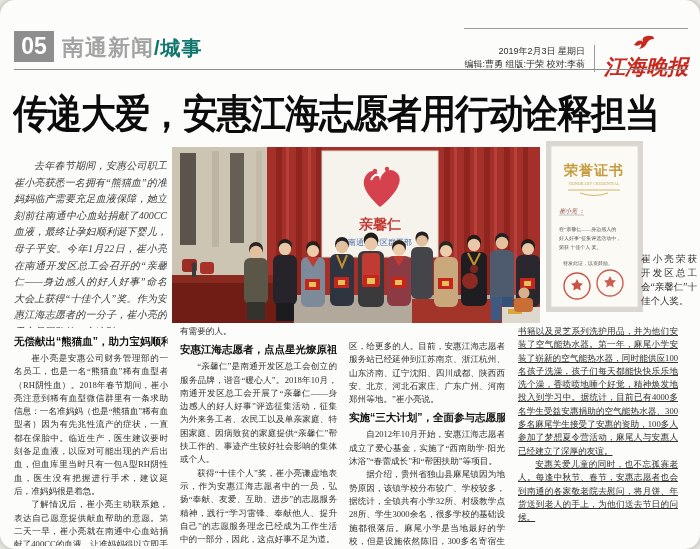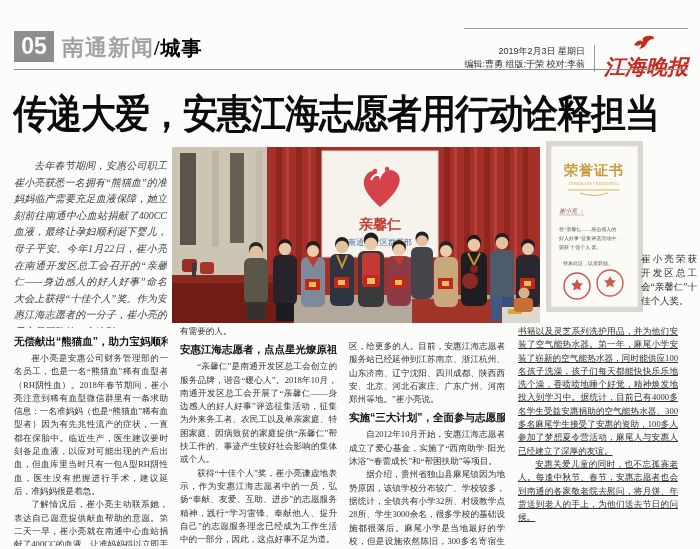--- a/index.html
+++ b/index.html
@@ -1,26 +1,26 @@
 <!DOCTYPE html>
 <html><head>
 <meta charset="utf-8">
 <style>
   html,body{margin:0;padding:0;background:#e9e7e2;}
   .page{position:relative;width:700px;height:549px;margin:0 auto;background:#fcfcfa;
         font-family:"Liberation Serif", serif;color:#2c2c2c;overflow:hidden;
-        box-shadow:0 0 6px rgba(0,0,0,.25);}
+        box-shadow:0 0 6px rgba(0,0,0,.25);border-radius:15px;}
   
   .pagenum{position:absolute;left:14px;top:31px;width:40px;height:31px;background:#8e8e8e;
            color:#fff;font-family:"Liberation Sans",sans-serif;font-weight:bold;
            font-size:23px;line-height:31px;text-align:center;}
   .section{position:absolute;left:62px;top:33px;font-family:"Liberation Sans",sans-serif;
            font-weight:900;font-size:22px;letter-spacing:1px;white-space:nowrap;}
   .section .primary{color:#a3a3a3;}
-  .section .secondary{color:#000000;font-size:20px;font-family:Liberation Serif, serif;}
+  .section .secondary{color:#0f766e;font-size:20px;}
   .header-right{position:absolute;right:12px;top:28px;display:flex;align-items:center;
                 border-top:1px solid #9a9a9a;padding-top:6px;}
   .dateline{text-align:right;font-size:9px;line-height:13px;color:#2f2f2f;
             font-family:"Liberation Sans",sans-serif;}
   .vdiv{width:1px;height:27px;background:#9a9a9a;margin:0 9px;}
   .brand{display:flex;align-items:center;color:#c8281e;font-weight:bold;font-size:21px;
          font-style:italic;font-family:"Liberation Serif",serif;white-space:nowrap;flex-direction:column;}
   .brand svg{margin-right:4px;}
   .header-rule{position:absolute;left:14px;right:12px;top:69px;height:1px;background:#8d8d8d;}
   

